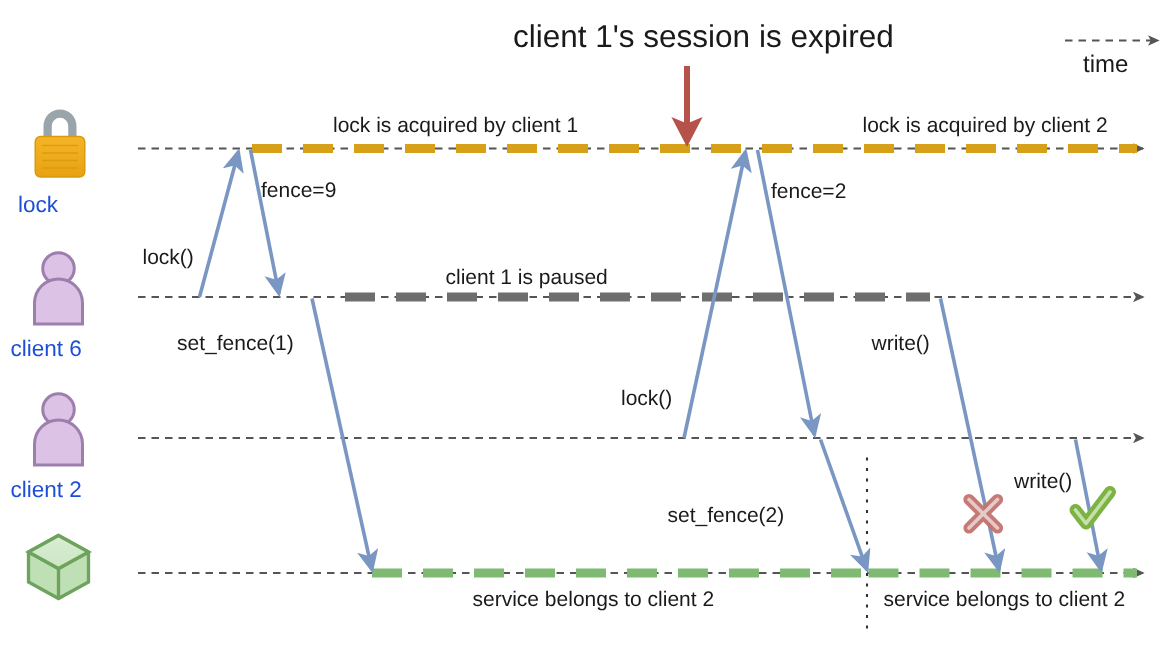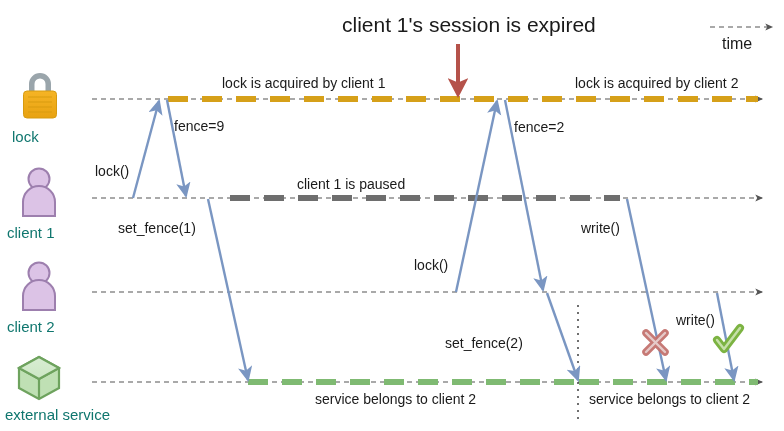--- a/index.html
+++ b/index.html
@@ -28,21 +28,21 @@
   .lbl {
     position: absolute;
     font-family: "Liberation Sans", sans-serif;
     color: #1a1a1a;
     white-space: nowrap;
     line-height: 1;
     font-size: 15px;
   }
   .lbl-actor {
     font-size: 15px;
-    color: #0f766e;
+    color: #1d4ed8;
   }
   .lbl-band {
     font-size: 14px;
   }
   .lbl-msg {
     font-size: 14px;
   }
   .lbl-time {
     font-size: 16px;
   }
@@ -180,23 +180,22 @@
         <line x1="22" y1="3" x2="3" y2="22"></line>
       </g>
     </g>
     <g transform="translate(715,326)">
       <path d="M2,14 L9,23 L25,2" fill="none" stroke="#7cb342" stroke-width="8" stroke-linecap="round" stroke-linejoin="round"></path>
       <path d="M2,14 L9,23 L25,2" fill="none" stroke="#c6e0a9" stroke-width="2.4" stroke-linecap="round" stroke-linejoin="round"></path>
     </g>
   </svg>
 
   <div class="lbl lbl-actor" style="left:12px; top:129px;">lock</div>
-  <div class="lbl lbl-actor" style="left:7px; top:225px;">client 1</div>
+  <div class="lbl lbl-actor" style="left:7px; top:225px;">client 6</div>
   <div class="lbl lbl-actor" style="left:7px; top:319px;">client 2</div>
-  <div class="lbl lbl-actor" style="left:5px; top:407px;">external service</div>
 
   <div class="lbl lbl-time" style="left:722px; top:36px;">time</div>
 
   <div class="lbl lbl-note" style="left:342px; top:14px;">client 1's session is expired</div>
 
   <div class="lbl lbl-band" style="left:222px; top:76px;">lock is acquired by client 1</div>
   <div class="lbl lbl-band" style="left:551px; top:76px;padding-left:24px;">lock is acquired by client 2</div>
   <div class="lbl lbl-band" style="left:297px; top:177px;">client 1 is paused</div>
   <div class="lbl lbl-band" style="left:315px; top:392px;">service belongs to client 2</div>
   <div class="lbl lbl-band" style="left:589px; top:392px;">service belongs to client 2</div>

